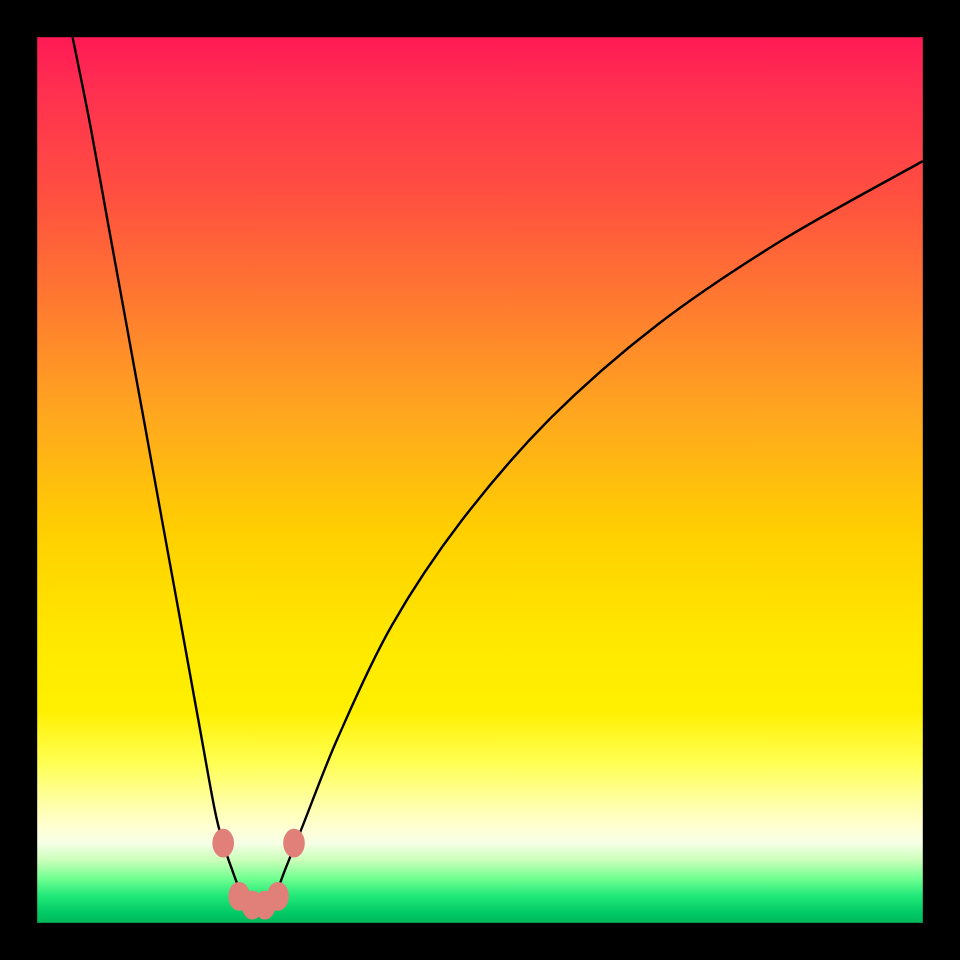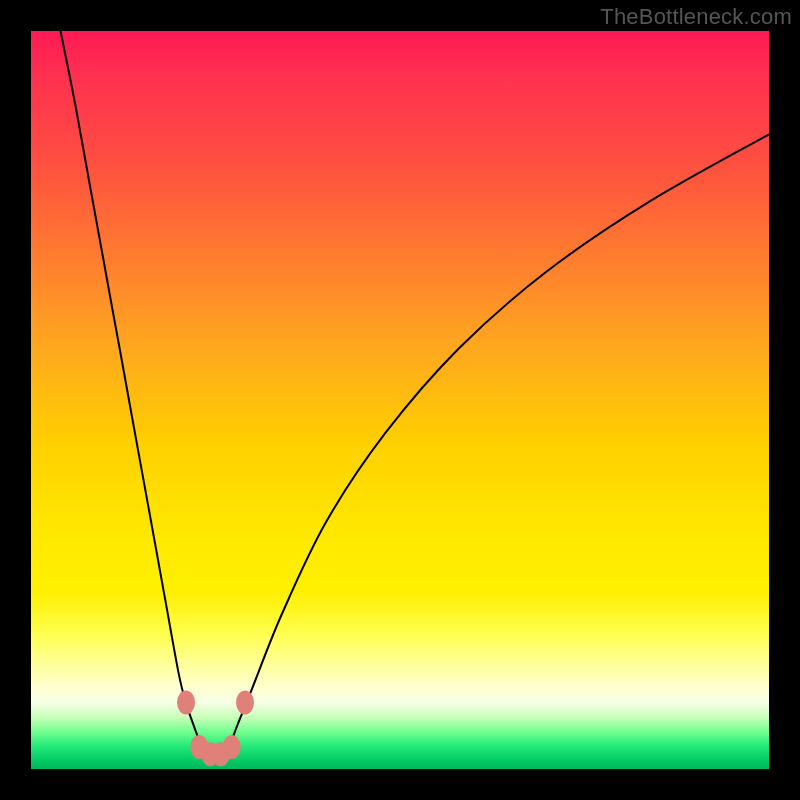--- a/index.html
+++ b/index.html
@@ -68,21 +68,20 @@
   }
   .marker {
     fill: #e08078;
     stroke: none;
   }
 </style>
 </head>
 <body>
 
 <div class="stage">
-  <div class="attribution">TheBottleneck.com</div>
 
   <div class="plot-frame">
     <svg class="curve" viewBox="0 0 738 738">
       <path class="main-path" d="M 29.5 0.0 C 32.0 12.3, 39.4 48.0, 44.3 73.8 C 49.2 99.6, 54.1 127.9, 59.0 155.0 C 64.0 182.0, 68.9 209.1, 73.8 236.2 C 78.7 263.2, 83.6 290.3, 88.6 317.3 C 93.5 344.4, 98.4 371.5, 103.3 398.5 C 108.2 425.6, 113.2 452.6, 118.1 479.7 C 123.0 506.8, 127.9 533.8, 132.8 560.9 C 137.8 587.9, 143.9 623.6, 147.6 642.1 C 151.3 660.5, 152.5 663.0, 155.0 671.6 C 157.4 680.2, 159.9 687.0, 162.4 693.7 C 164.8 700.5, 167.3 707.6, 169.7 712.2 C 172.2 716.7, 174.7 719.2, 177.1 721.0 C 179.6 722.9, 182.0 723.2, 184.5 723.2 C 187.0 723.2, 189.4 722.9, 191.9 721.0 C 194.3 719.2, 196.8 716.7, 199.3 712.2 C 201.7 707.6, 203.0 702.9, 206.6 693.7 C 210.3 684.5, 214.0 675.3, 221.4 656.8 C 228.8 638.4, 238.6 610.7, 250.9 583.0 C 263.2 555.3, 278.0 520.9, 295.2 490.8 C 312.4 460.6, 332.1 431.1, 354.2 402.2 C 376.4 373.3, 401.0 344.4, 428.0 317.3 C 455.1 290.3, 484.6 264.4, 516.6 239.8 C 548.6 215.2, 583.0 192.5, 619.9 169.7 C 656.8 147.0, 718.3 114.4, 738.0 103.3"></path>
       <g>
           <ellipse class="marker" cx="155.0" cy="671.6" rx="9" ry="12"></ellipse>
           <ellipse class="marker" cx="168.3" cy="715.9" rx="9" ry="12"></ellipse>
           <ellipse class="marker" cx="179.3" cy="723.2" rx="9" ry="12"></ellipse>
           <ellipse class="marker" cx="189.7" cy="723.2" rx="9" ry="12"></ellipse>
           <ellipse class="marker" cx="200.7" cy="715.9" rx="9" ry="12"></ellipse>

